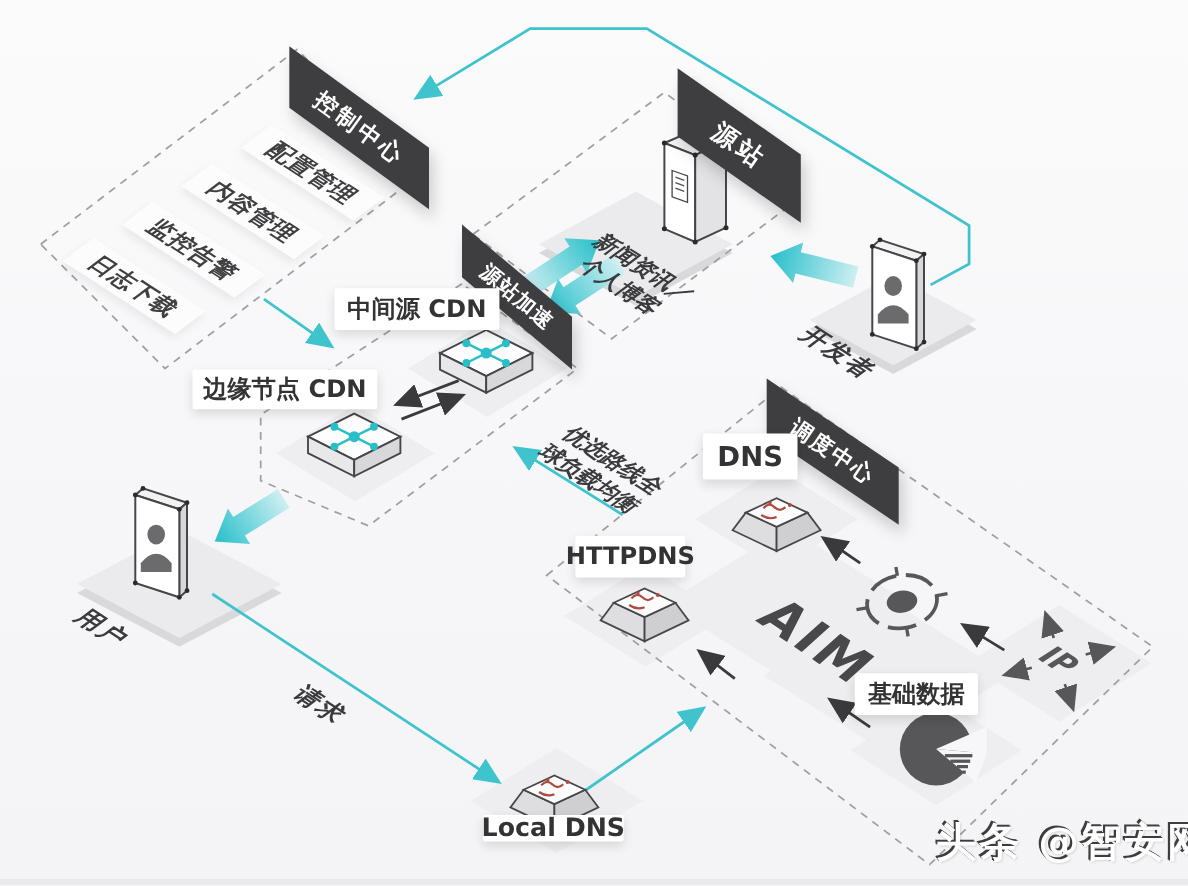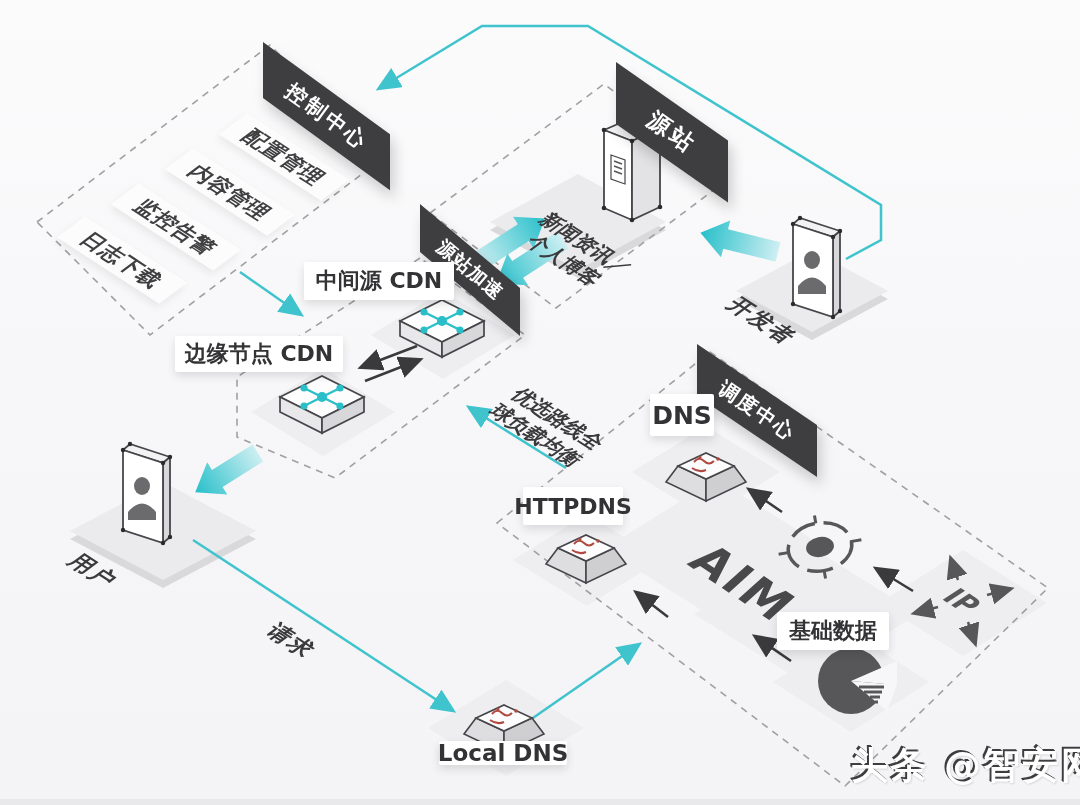--- a/index.html
+++ b/index.html
@@ -21,21 +21,21 @@
   
   .strip{position:absolute;width:122px;height:33px;background:#fcfcfd;box-shadow:2px 4px 8px rgba(0,0,0,.07);
          display:flex;align-items:center;justify-content:center;color:#3f3f41;font-size:21px;font-weight:600;
          letter-spacing:1px;white-space:nowrap;transform:translate(-50%,-50%) rotate(33deg) skewX(-20deg);}
   
   .card{position:absolute;background:#ffffff;box-shadow:0 4px 10px rgba(0,0,0,.12);display:flex;align-items:center;
         justify-content:center;color:#333335;font-weight:600;white-space:nowrap;border-radius:2px;
         transform:translate(-50%,-50%);}
   .c-mid{left:379px;top:281px;width:150px;height:38px;font-size:22px;}
   .c-edge{left:259px;top:354px;width:168px;height:36px;font-size:22px;text-align:right;}
-  .c-dns{left:682px;top:415px;width:64px;height:42px;font-size:25px;}
+  .c-dns{left:682px;top:415px;width:86px;height:42px;font-size:25px;}
   .c-httpdns{left:573px;top:506px;width:100px;height:38px;font-size:22px;}
   .c-basic{left:833px;top:631px;width:112px;height:38px;font-size:22px;}
   .c-localdns{left:503px;top:753px;width:128px;height:24px;font-size:23px;}
   
   .rl{position:absolute;color:#3a3a3c;font-weight:600;white-space:nowrap;text-align:center;
       transform:translate(-50%,-50%) rotate(33deg) skewX(-20deg);}
   .l-news{left:575px;top:252px;font-size:20px;line-height:1.3;}
   .l-route{left:547px;top:427px;font-size:20px;line-height:1.3;}
   .l-dev{left:762px;top:321px;font-size:22px;letter-spacing:2px;}
   .l-user{left:93px;top:571px;font-size:22px;letter-spacing:2px;}

